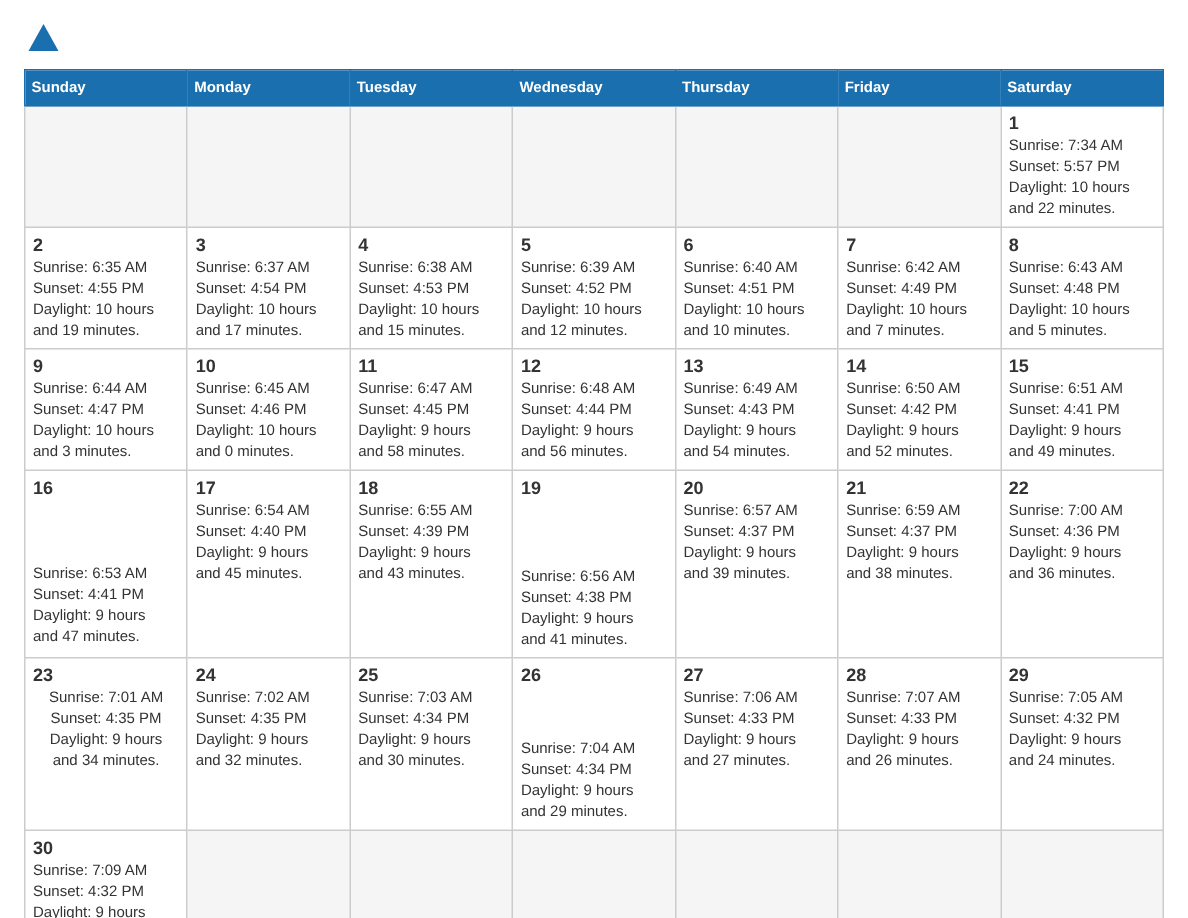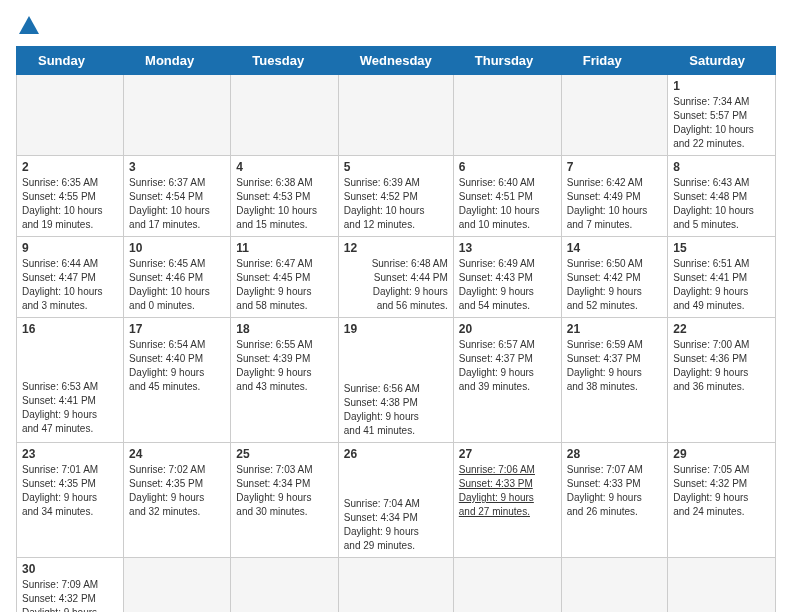--- a/index.html
+++ b/index.html
@@ -58,22 +58,22 @@
     }
     .calendar {
       width: 100%;
       border-collapse: collapse;
       border: 1px solid #ccc;
     }
     .calendar th {
       background-color: #1a6faf;
       color: #fff;
       text-align: left;
-      padding: 6px 21px;
-      font-size: 13px;
+      padding: 6px 4px;
+      font-size: 10px;
       font-weight: bold;
       border: 1px solid #1a6faf;
     }
     .calendar td {
       vertical-align: top;
       border: 1px solid #ccc;
       padding: 4px 5px;
       font-size: 10.5px;
       color: #333;
       width: calc(100% / 7);
@@ -214,21 +214,21 @@
         </td>
         <td>
           <span class="day-number">11</span>
           <div class="day-info" style="white-space: pre-line;">Sunrise: 6:47 AM
 Sunset: 4:45 PM
 Daylight: 9 hours
 and 58 minutes.</div>
         </td>
         <td>
           <span class="day-number">12</span>
-          <div class="day-info" style="white-space: pre-line; text-align: right;">Sunrise: 6:48 AM
+          <div class="day-info" style="white-space: pre-line;">Sunrise: 6:48 AM
 Sunset: 4:44 PM
 Daylight: 9 hours
 and 56 minutes.</div>
         </td>
         <td>
           <span class="day-number">13</span>
           <div class="day-info" style="white-space: pre-line;">Sunrise: 6:49 AM
 Sunset: 4:43 PM
 Daylight: 9 hours
 and 54 minutes.</div>
@@ -295,21 +295,21 @@
           <span class="day-number">22</span>
           <div class="day-info" style="white-space: pre-line;">Sunrise: 7:00 AM
 Sunset: 4:36 PM
 Daylight: 9 hours
 and 36 minutes.</div>
         </td>
       </tr>
       <tr>
         <td>
           <span class="day-number">23</span>
-          <div class="day-info" style="white-space: pre-line;">Sunrise: 7:01 AM
+          <div class="day-info" style="white-space: pre-line; text-align: center;">Sunrise: 7:01 AM
 Sunset: 4:35 PM
 Daylight: 9 hours
 and 34 minutes.</div>
         </td>
         <td>
           <span class="day-number">24</span>
           <div class="day-info" style="white-space: pre-line;">Sunrise: 7:02 AM
 Sunset: 4:35 PM
 Daylight: 9 hours
 and 32 minutes.</div>
@@ -323,21 +323,21 @@
         </td>
         <td>
           <span class="day-number">26</span>
           <div class="day-info" style="white-space: pre-line; margin-top: 36px;">Sunrise: 7:04 AM
 Sunset: 4:34 PM
 Daylight: 9 hours
 and 29 minutes.</div>
         </td>
         <td>
           <span class="day-number">27</span>
-          <div class="day-info" style="white-space: pre-line; text-decoration: underline;">Sunrise: 7:06 AM
+          <div class="day-info" style="white-space: pre-line;">Sunrise: 7:06 AM
 Sunset: 4:33 PM
 Daylight: 9 hours
 and 27 minutes.</div>
         </td>
         <td>
           <span class="day-number">28</span>
           <div class="day-info" style="white-space: pre-line;">Sunrise: 7:07 AM
 Sunset: 4:33 PM
 Daylight: 9 hours
 and 26 minutes.</div>

